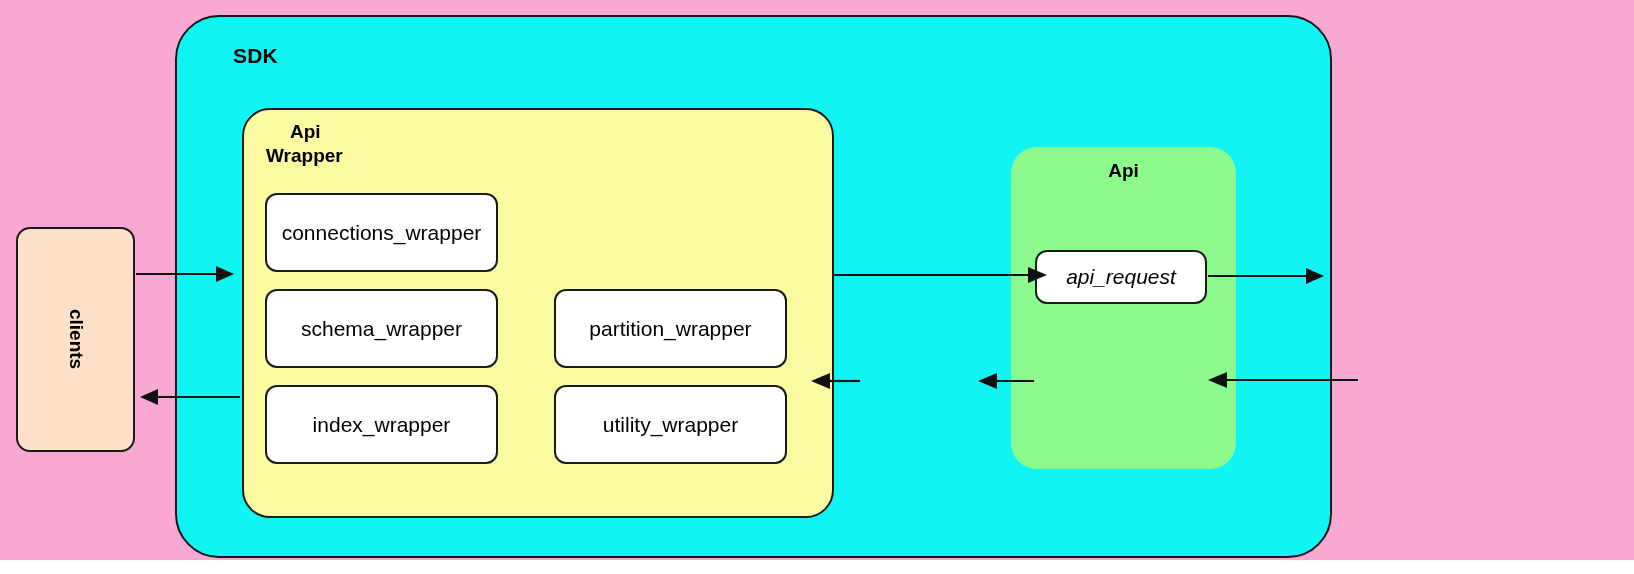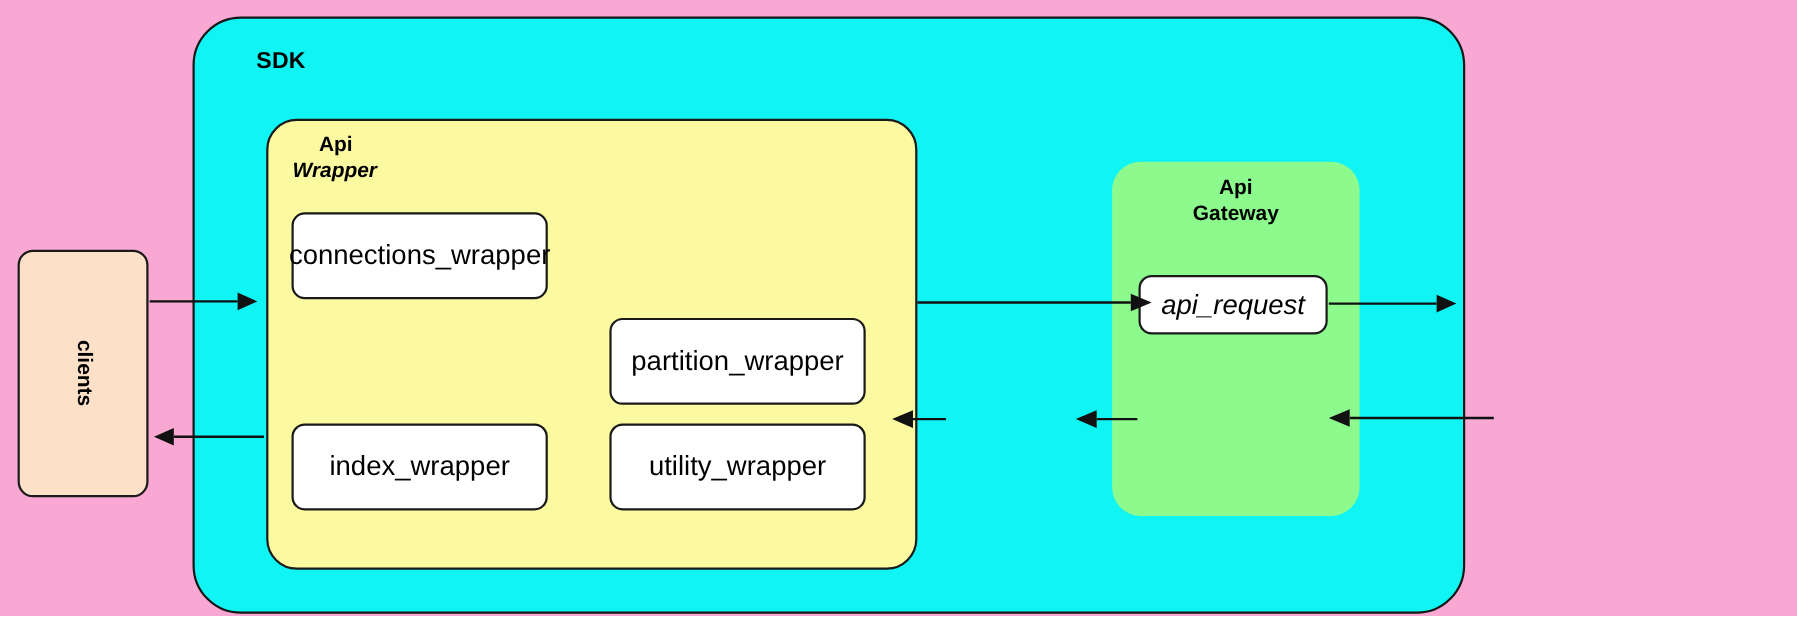--- a/index.html
+++ b/index.html
@@ -67,21 +67,21 @@
     left: 22px;
     top: 10px;
     font-size: 19px;
     font-weight: bold;
     line-height: 1.24;
     color: #000000;
     text-align: left;
     width: 140px;
   }
   #apiwrapper-title .w-line1 { display: block; padding-left: 24px; }
-  #apiwrapper-title .w-line2 { display: block; font-style: italic; }
+  #apiwrapper-title .w-line2 { display: block; }
 
   
   #apigateway-container {
     left: 1011px;
     top: 147px;
     width: 225px;
     height: 322px;
     background: #8dfa8d;
     border: none;
     border-radius: 26px;
@@ -98,21 +98,21 @@
     color: #000000;
     text-align: center;
   }
   #apigateway-title .g-line1 { display: block; }
   #apigateway-title .g-line2 { display: block; }
 
   
   .leaf {
     background: #ffffff;
     border-radius: 12px;
-    font-size: 25px;
+    font-size: 21px;
     color: #000000;
     border: 2px solid #1a1a1a;
   }
 
   
   .wrap-leaf { width: 233px; height: 79px; }
   .col-a { left: 265px; }
   .col-b { left: 554px; }
   .row-1 { top: 193px; }
   .row-2 { top: 289px; }
@@ -191,28 +191,28 @@
   </div>
 
   <div class="node" id="apiwrapper-container">
     <div id="apiwrapper-title">
       <span class="w-line1">Api</span>
       <span class="w-line2">Wrapper</span>
     </div>
   </div>
 
   <div class="node leaf wrap-leaf col-a row-1">connections_wrapper</div>
+  <div class="node leaf wrap-leaf col-a row-2">schema_wrapper</div>
   <div class="node leaf wrap-leaf col-b row-2">partition_wrapper</div>
   <div class="node leaf wrap-leaf col-a row-3">index_wrapper</div>
   <div class="node leaf wrap-leaf col-b row-3">utility_wrapper</div>
 
   <div class="node" id="apigateway-container">
     <div id="apigateway-title">
       <span class="g-line1">Api</span>
-      <span class="g-line2">Gateway</span>
     </div>
   </div>
 
   <div class="node leaf gw-leaf" id="node-api-request">api_request</div>
 
 
   <div class="node" id="node-clients">
     <span class="vlabel">clients</span>
   </div>
 

